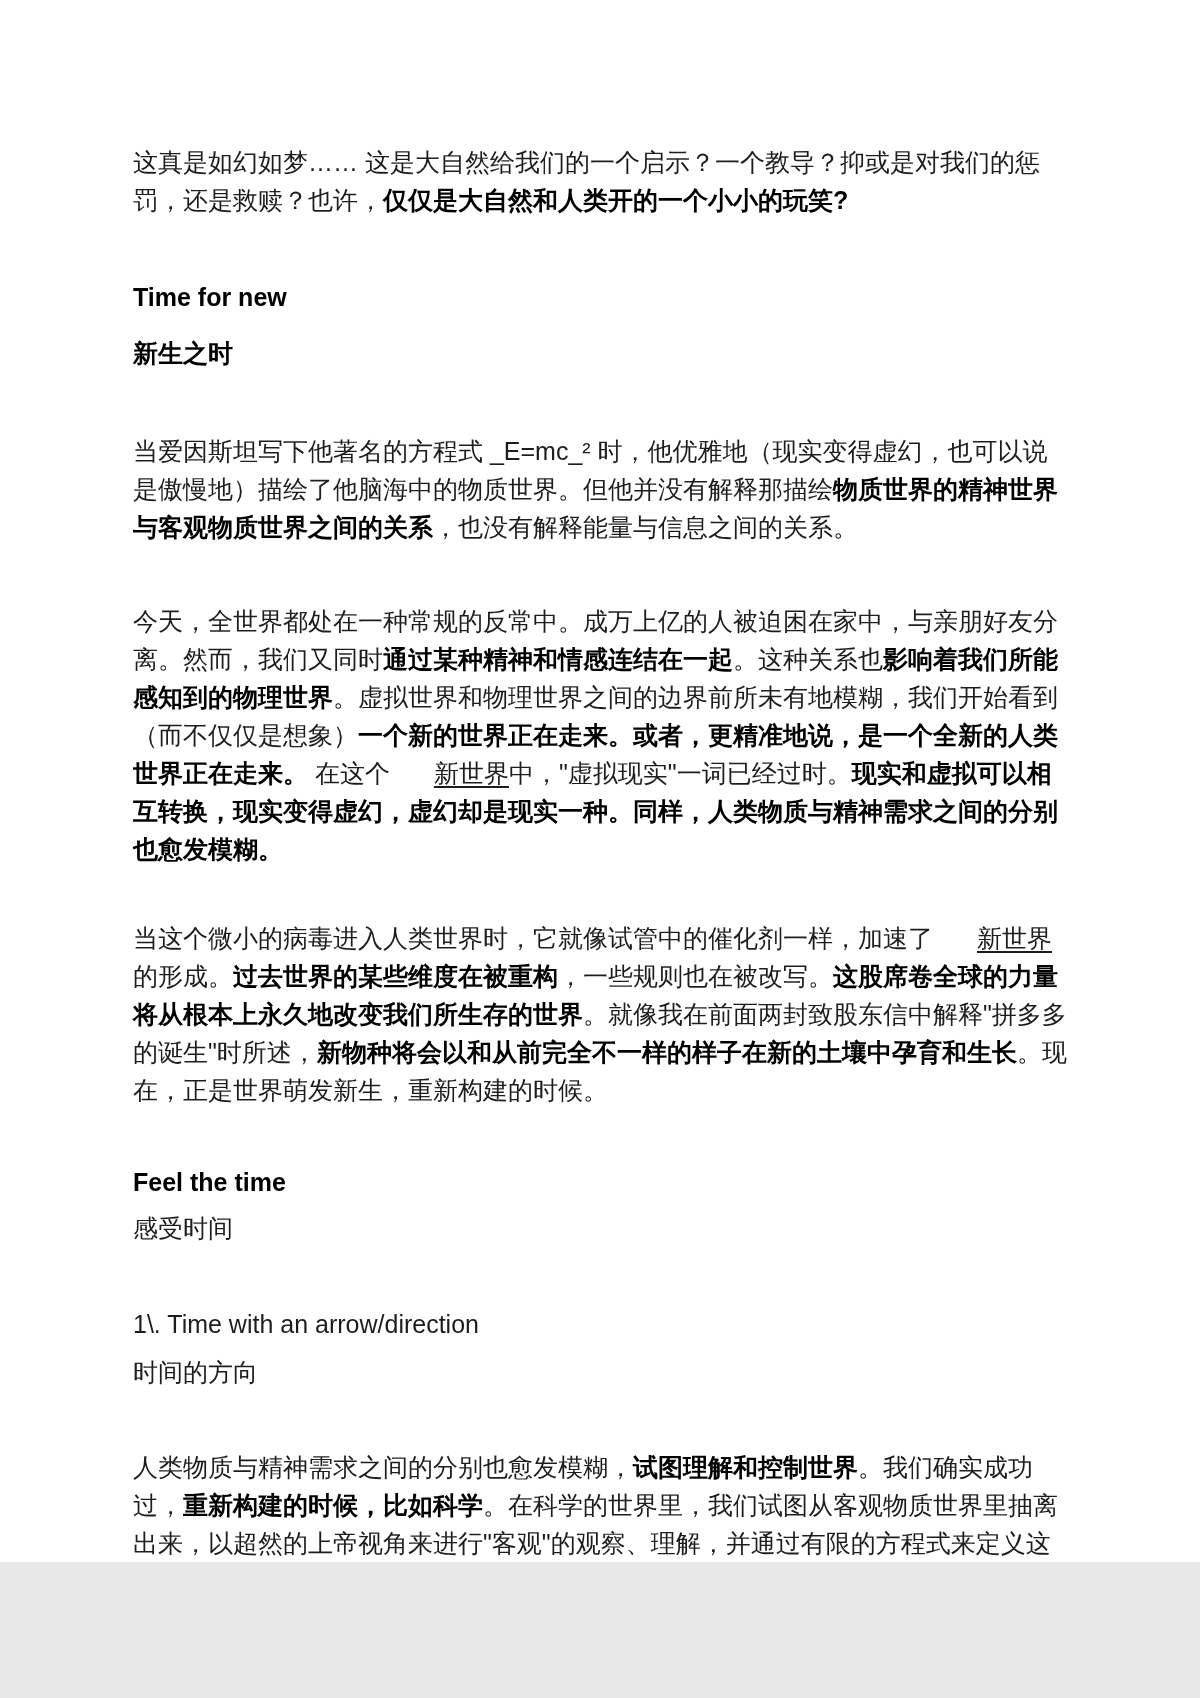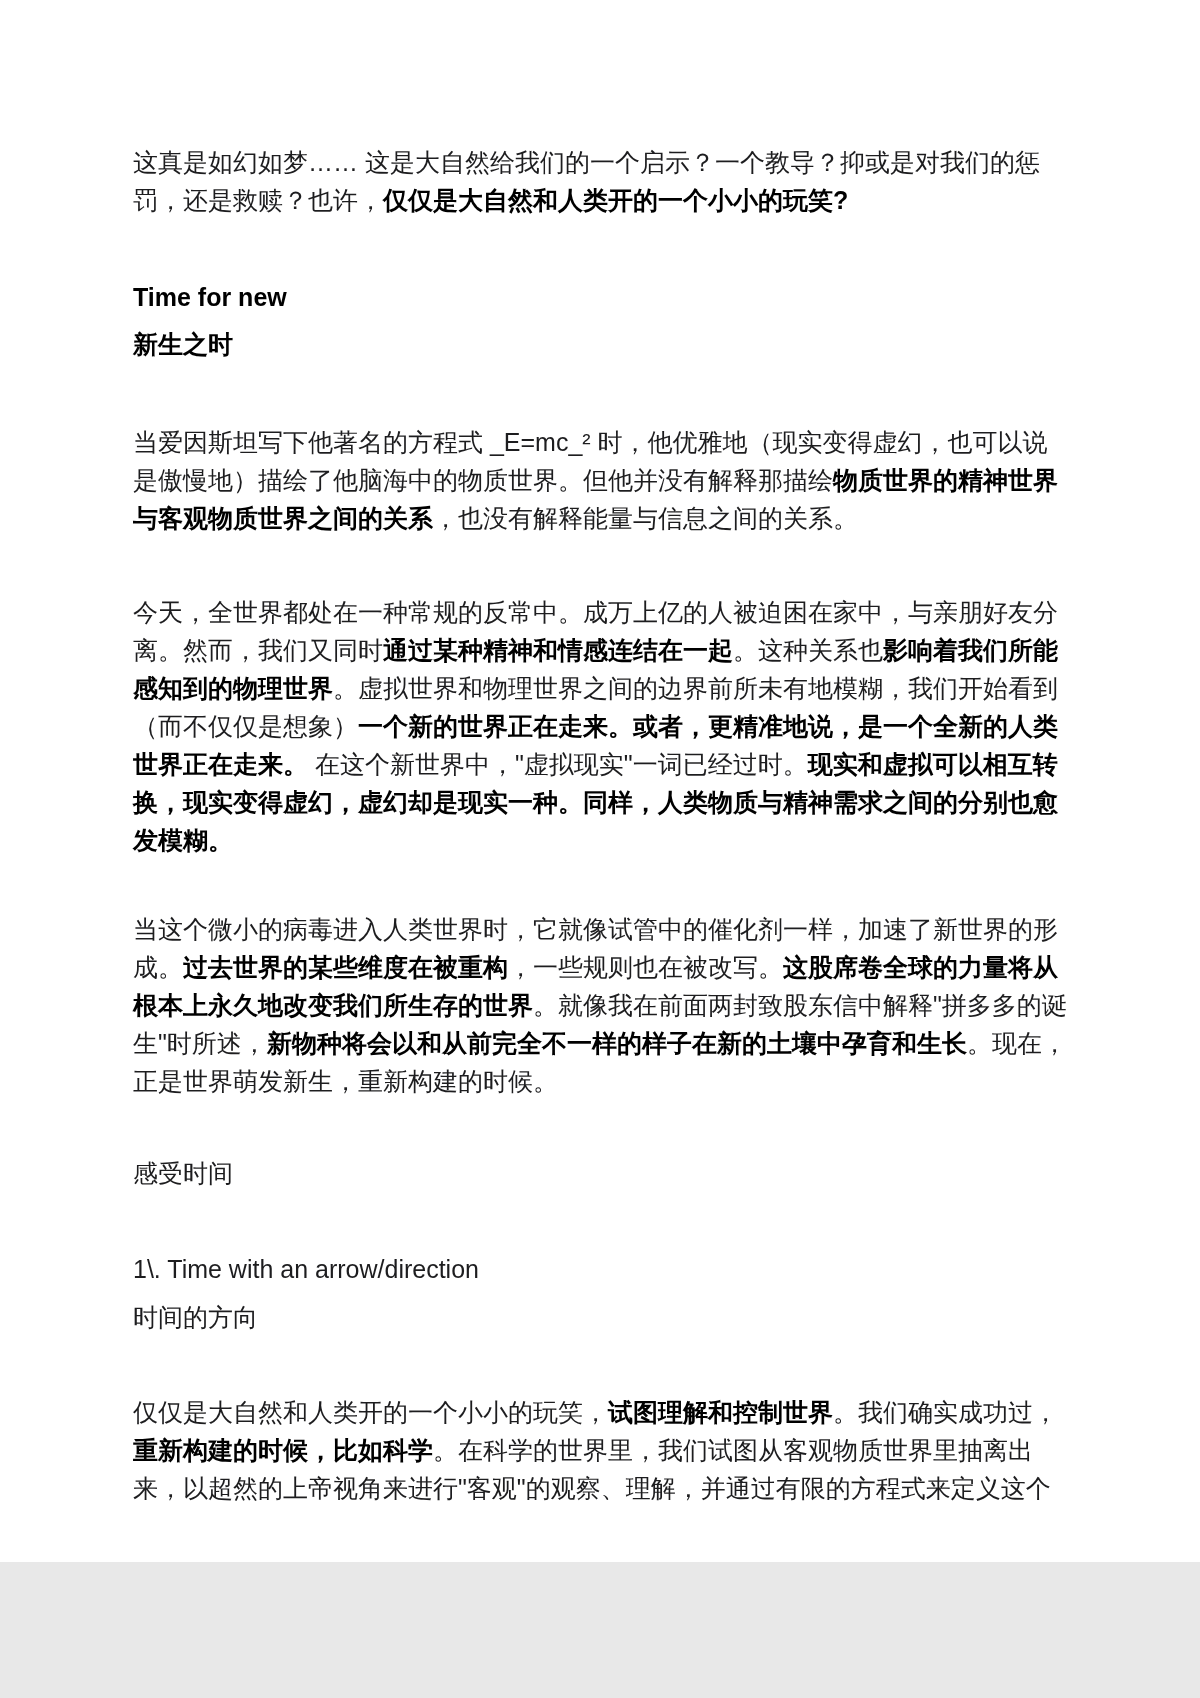--- a/index.html
+++ b/index.html
@@ -22,48 +22,49 @@
   .blk {
     margin: 0;
     font-size: 25px;
     line-height: 38px;
     font-weight: 400;
     text-align: left;
     word-break: break-word;
   }
   .head { font-weight: 700; }
   .b { font-weight: 700; color: #000000; }
-  .u { text-underline-offset: 4px; }
+  .u { text-decoration: underline; text-underline-offset: 4px; margin-left: 44px; }
   .footer {
     position: absolute;
     left: 55px;
     right: 50px;
     top: 1620px;
     display: flex;
     justify-content: space-between;
     align-items: baseline;
     font-size: 19px;
     line-height: 20px;
     color: #737373;
   }
 </style>
 </head>
 <body>
 
 <div class="page">
   <main class="content">
     <p class="blk" style="margin-bottom:59px"><span>这真是如幻如梦…… 这是大自然给我们的一个启示？一个教导？抑或是对我们的惩罚，还是救赎？也许，</span><span class="b">仅仅是大自然和人类开的一个小小的玩笑?</span></p>
-    <h2 class="blk head" style="margin-bottom:9px"><span class="b">Time for new</span></h2>
+    <h2 class="blk head" style="margin-bottom:18px"><span class="b">Time for new</span></h2>
     <h2 class="blk head" style="margin-bottom:60px"><span class="b">新生之时</span></h2>
     <p class="blk" style="margin-bottom:56px"><span>当爱因斯坦写下他著名的方程式 _E=mc_² 时，他优雅地（现实变得虚幻，也可以说是傲慢地）描绘了他脑海中的物质世界。但他并没有解释那描绘</span><span class="b">物质世界的精神世界与客观物质世界之间的关系</span><span>，也没有解释能量与信息之间的关系。</span></p>
     <p class="blk" style="margin-bottom:51px"><span>今天，全世界都处在一种常规的反常中。成万上亿的人被迫困在家中，与亲朋好友分离。然而，我们又同时</span><span class="b">通过某种精神和情感连结在一起</span><span>。这种关系也</span><span class="b">影响着我们所能感知到的物理世界</span><span>。虚拟世界和物理世界之间的边界前所未有地模糊，我们开始看到（而不仅仅是想象）</span><span class="b">一个新的世界正在走来。或者，更精准地说，是一个全新的人类世界正在走来。</span><span> 在这个</span><span class="u">新世界</span><span>中，"虚拟现实"一词已经过时。</span><span class="b">现实和虚拟可以相互转换，现实变得虚幻，虚幻却是现实一种。同样，人类物质与精神需求之间的分别也愈发模糊。</span></p>
     <p class="blk" style="margin-bottom:54px"><span>当这个微小的病毒进入人类世界时，它就像试管中的催化剂一样，加速了</span><span class="u">新世界</span><span>的形成。</span><span class="b">过去世界的某些维度在被重构</span><span>，一些规则也在被改写。</span><span class="b">这股席卷全球的力量将从根本上永久地改变我们所生存的世界</span><span>。就像我在前面两封致股东信中解释"拼多多的诞生"时所述，</span><span class="b">新物种将会以和从前完全不一样的样子在新的土壤中孕育和生长</span><span>。现在，正是世界萌发新生，重新构建的时候。</span></p>
+    <h2 class="blk head" style="margin-bottom:8px"><span class="b">Feel the time</span></h2>
     <p class="blk" style="margin-bottom:58px"><span>感受时间</span></p>
     <p class="blk" style="margin-bottom:10px"><span>1\. Time with an arrow/direction</span></p>
     <p class="blk" style="margin-bottom:57px"><span>时间的方向</span></p>
-    <p class="blk" style="margin-bottom:0"><span>仅仅是大自然和人类开的一个小小的玩笑，</span><span class="b">试图理解和控制世界</span><span>。我们确实成功过，</span><span class="b">重新构建的时候，比如科学</span><span>。在科学的世界里，我们试图从客观物质世界里抽离出来，以超然的上帝视角来进行"客观"的观察、理解，并通过有限的方程式来定义这个</span></p>
+    <p class="blk" style="margin-bottom:0"><span>人类物质与精神需求之间的分别也愈发模糊，</span><span class="b">试图理解和控制世界</span><span>。我们确实成功过，</span><span class="b">重新构建的时候，比如科学</span><span>。在科学的世界里，我们试图从客观物质世界里抽离出来，以超然的上帝视角来进行"客观"的观察、理解，并通过有限的方程式来定义这个</span></p>
   </main>
 
   <footer class="footer">
     <span>黄峥2019年报致股东信：新生之时，坚定投资未来</span>
     <span>2</span>
   </footer>
 </div>
 
 </body></html>

